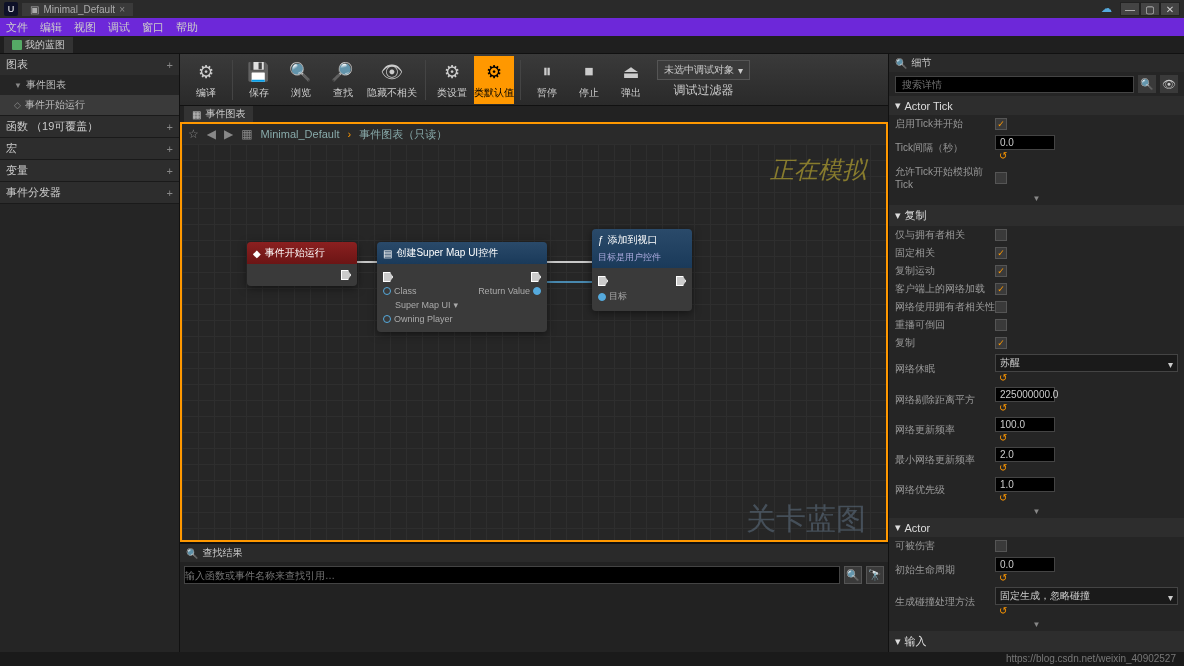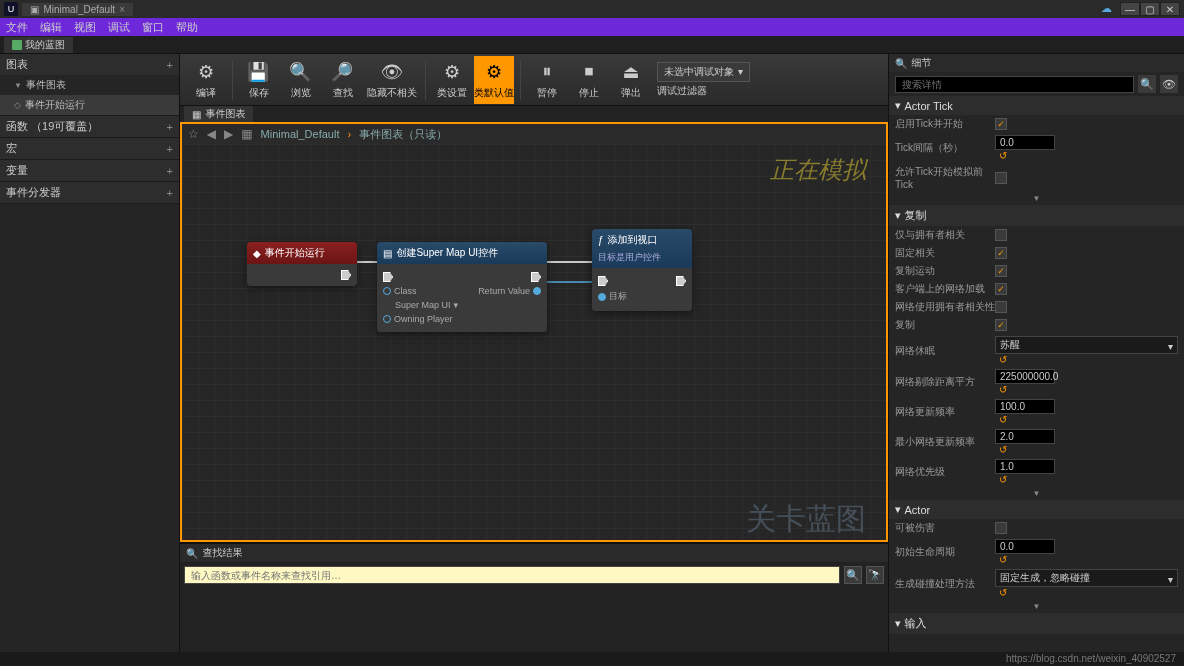--- a/index.html
+++ b/index.html
@@ -78,21 +78,21 @@
 .pin { display: flex; align-items: center; gap: 3px; font-size: 9px; color: #aaa; }
 .pin-exec { width: 10px; height: 10px; border: 1px solid #fff; clip-path: polygon(0 0, 70% 0, 100% 50%, 70% 100%, 0 100%); background: #ccc; }
 .pin-circle { width: 8px; height: 8px; border-radius: 50%; border: 1px solid #5ad; }
 .pin-circle.blue { background: #5ad; }
 .wire { position: absolute; pointer-events: none; }
 
 
 .find-panel { height: 110px; background: #222; border-top: 2px solid #111; display: flex; flex-direction: column; }
 .find-header { background: #2a2a2a; padding: 2px 6px; display: flex; align-items: center; gap: 4px; font-size: 10px; }
 .find-input-row { padding: 4px; display: flex; gap: 4px; }
-.find-input { flex: 1; background: #fef9c3; border: 1px solid #444; padding: 2px 6px; color: #888; font-size: 10px; }
+.find-input { flex: 1; background: #000000; border: 1px solid #444; padding: 2px 0; color: #888; font-size: 10px; }
 .find-btn { width: 18px; height: 18px; background: #3a3a3a; border: 1px solid #555; display: flex; align-items: center; justify-content: center; }
 
 
 .details { width: 296px; background: #252525; border-left: 1px solid #111; display: flex; flex-direction: column; overflow: hidden; }
 .details-header { background: #2a2a2a; padding: 2px 6px; display: flex; align-items: center; gap: 4px; font-size: 10px; }
 .details-search-row { padding: 3px 6px; display: flex; gap: 4px; align-items: center; }
 .details-search { flex: 1; background: #000000; border: 1px solid #444; padding: 2px 6px; color: #888; font-size: 10px; }
 .details-search-btn { width: 18px; height: 18px; background: #3a3a3a; display: flex; align-items: center; justify-content: center; }
 .details-section { }
 .details-sec-header { background: #2d2d2d; padding: 3px 6px; font-size: 11px; color: #ddd; display: flex; align-items: center; gap: 4px; }
@@ -229,21 +229,21 @@
       </div>
       <div class="tool-btn">
         <div class="tool-icon">⏏</div>
         <span>弹出</span>
       </div>
       <div style="display:flex;flex-direction:column;gap:2px;margin-left:4px">
         <div class="tool-dropdown">
           <span>未选中调试对象</span>
           <span>▾</span>
         </div>
-        <div style="font-size:10px;color:#ccc;text-align:left">调试过滤器</div>
+        <div style="font-size:12px;color:#ccc;text-align:center">调试过滤器</div>
       </div>
     </div>
 
     <div class="graph-tab-row">
       <div class="tab">
         <span>▦</span>
         <span>事件图表</span>
       </div>
     </div>
 
@@ -423,20 +423,26 @@
               <div class="checkbox">✓</div>
             </div>
           </div>
           <div class="details-row">
             <div class="label">网络使用拥有者相关性</div>
             <div class="value">
               <div class="checkbox"></div>
             </div>
           </div>
           <div class="details-row">
+            <div class="label">重播可倒回</div>
+            <div class="value">
+              <div class="checkbox"></div>
+            </div>
+          </div>
+          <div class="details-row">
             <div class="label">复制</div>
             <div class="value">
               <div class="checkbox">✓</div>
             </div>
           </div>
           <div class="details-row">
             <div class="label">网络休眠</div>
             <div class="value"><div class="dropdown">
                 <span>苏醒</span>
                 <span>▾</span>

